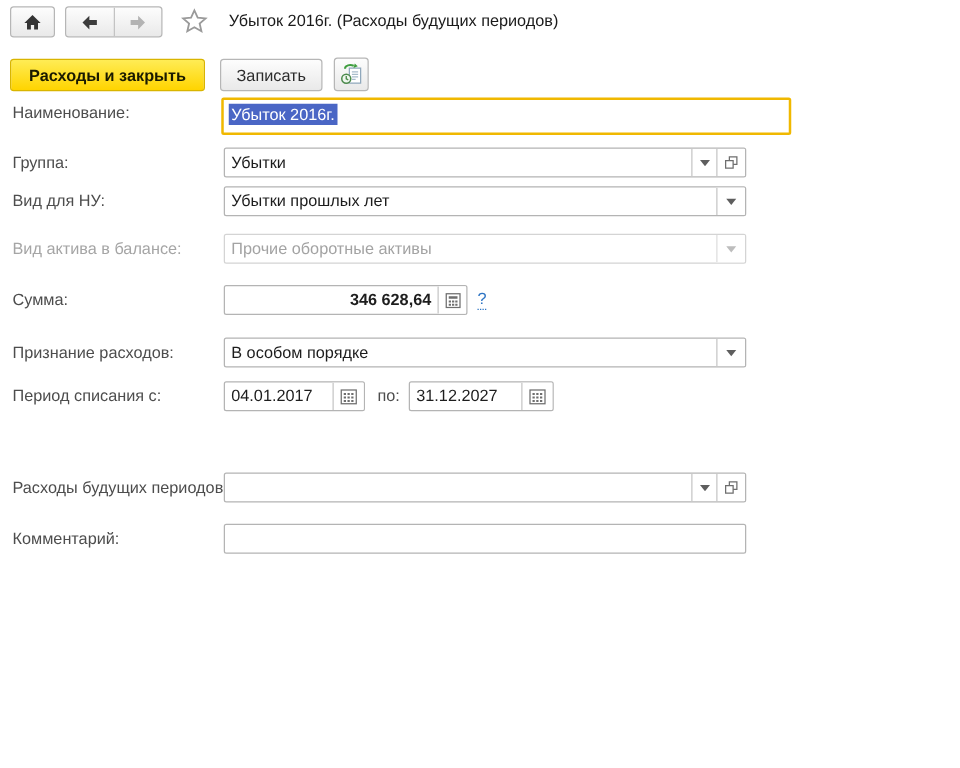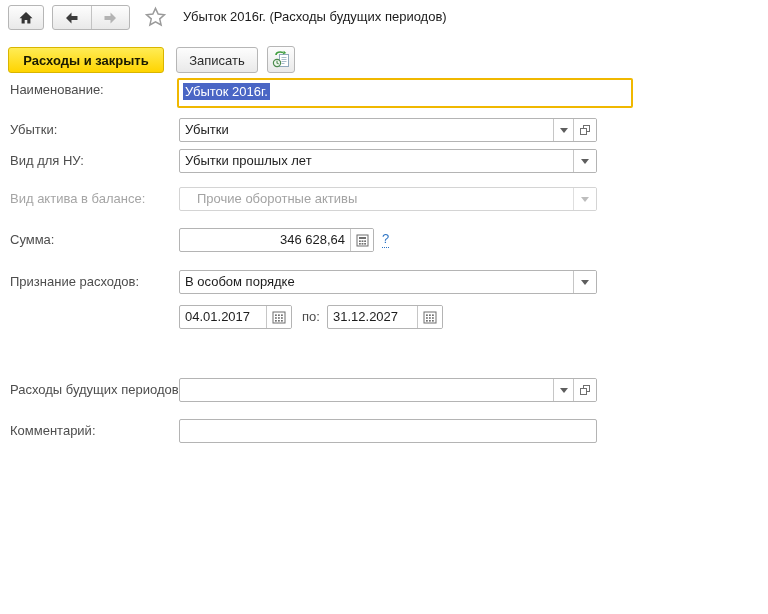--- a/index.html
+++ b/index.html
@@ -30,26 +30,26 @@
   .btn-icon{left:267px;top:46px;width:28px;height:27px;background:linear-gradient(#fdfdfd,#e9e9e9);
        border:1px solid #b6b6b6;}
 
   
   .row{position:absolute;left:0;right:0;height:24px;}
   .lbl{position:absolute;left:10px;top:0;line-height:24px;font-size:13px;color:#4d4d4d;white-space:nowrap;}
   .lbl.dis{color:#a5a5a5;}
   .field,.combo{position:absolute;top:0;height:24px;background:#fff;border:1px solid #b4b4b4;
        border-radius:2px;box-sizing:border-box;display:flex;align-items:stretch;overflow:hidden;}
   .val{flex:1;font-size:13px;line-height:22px;padding:0 5px;white-space:nowrap;overflow:hidden;color:#1d1d1d;}
-  .val.num{text-align:right;}
+  .val.num{text-align:right;font-weight:bold;}
   .seg{width:22px;display:flex;align-items:center;justify-content:center;
        border-left:1px solid #c6c6c6;cursor:pointer;background:#fff;flex:none;}
   .tri{width:0;height:0;border-left:4px solid transparent;border-right:4px solid transparent;
        border-top:5px solid #5e5e5e;}
-  .combo.disabled{border-color:#d4d4d4;padding-left:12px;}
+  .combo.disabled{border-color:#d4d4d4;}
   .combo.disabled .val{color:#a3a3a3;}
   .combo.disabled .seg{border-left-color:#dedede;}
   .combo.disabled .tri{border-top-color:#bdbdbd;}
 
   
   .focus-wrap{position:absolute;left:177px;top:0;width:456px;height:30px;box-sizing:border-box;
        border:2px solid #f0b800;border-radius:2px;background:#fff;display:flex;}
   .focus-wrap .inner{font-size:13px;line-height:24px;padding-left:4px;white-space:nowrap;}
   .selected-text{background:#4a66c5;color:#fff;padding:1px 2px;}
 
@@ -111,21 +111,21 @@
   </div>
 
   <div class="row" style="top:78px">
     <span class="lbl">Наименование:</span>
     <div class="focus-wrap">
       <span class="inner"><span class="selected-text">Убыток 2016г.</span></span>
     </div>
   </div>
 
   <div class="row" style="top:118px">
-    <span class="lbl">Убытки:</span>
+    <span class="lbl">Группа:</span>
     <div class="combo" style="left:179px;width:418px">
       <div class="val">Убытки</div>
       <div class="seg" style="width:19px">
           <span class="tri"></span>
         </div>
       <div class="seg">
         <span>
           <svg width="12" height="12" viewBox="0 0 12 12">
               <rect x="4.5" y="1.5" width="6" height="6" fill="#fff" stroke="#6e6e6e"></rect>
               <rect x="1.5" y="4.5" width="6" height="6" fill="#fff" stroke="#6e6e6e"></rect>
@@ -181,20 +181,21 @@
     <span class="lbl">Признание расходов:</span>
     <div class="combo" style="left:179px;width:418px">
       <div class="val">В особом порядке</div>
       <div class="seg">
           <span class="tri"></span>
         </div>
     </div>
   </div>
 
   <div class="row" style="top:305px">
+    <span class="lbl">Период списания с:</span>
     <div class="combo" style="left:179px;width:113px">
       <div class="val">04.01.2017</div>
       <div class="seg" style="width:24px">
         <span>
           <svg width="14" height="13" viewBox="0 0 14 13">
               <rect x="1" y="1" width="12" height="11" fill="#fff" stroke="#6e6e6e"></rect>
               <rect x="3" y="3.4" width="1.8" height="1.6" fill="#6e6e6e"></rect>
               <rect x="6" y="3.4" width="1.8" height="1.6" fill="#6e6e6e"></rect>
               <rect x="9" y="3.4" width="1.8" height="1.6" fill="#6e6e6e"></rect>
               <rect x="3" y="6.2" width="1.8" height="1.6" fill="#6e6e6e"></rect>

